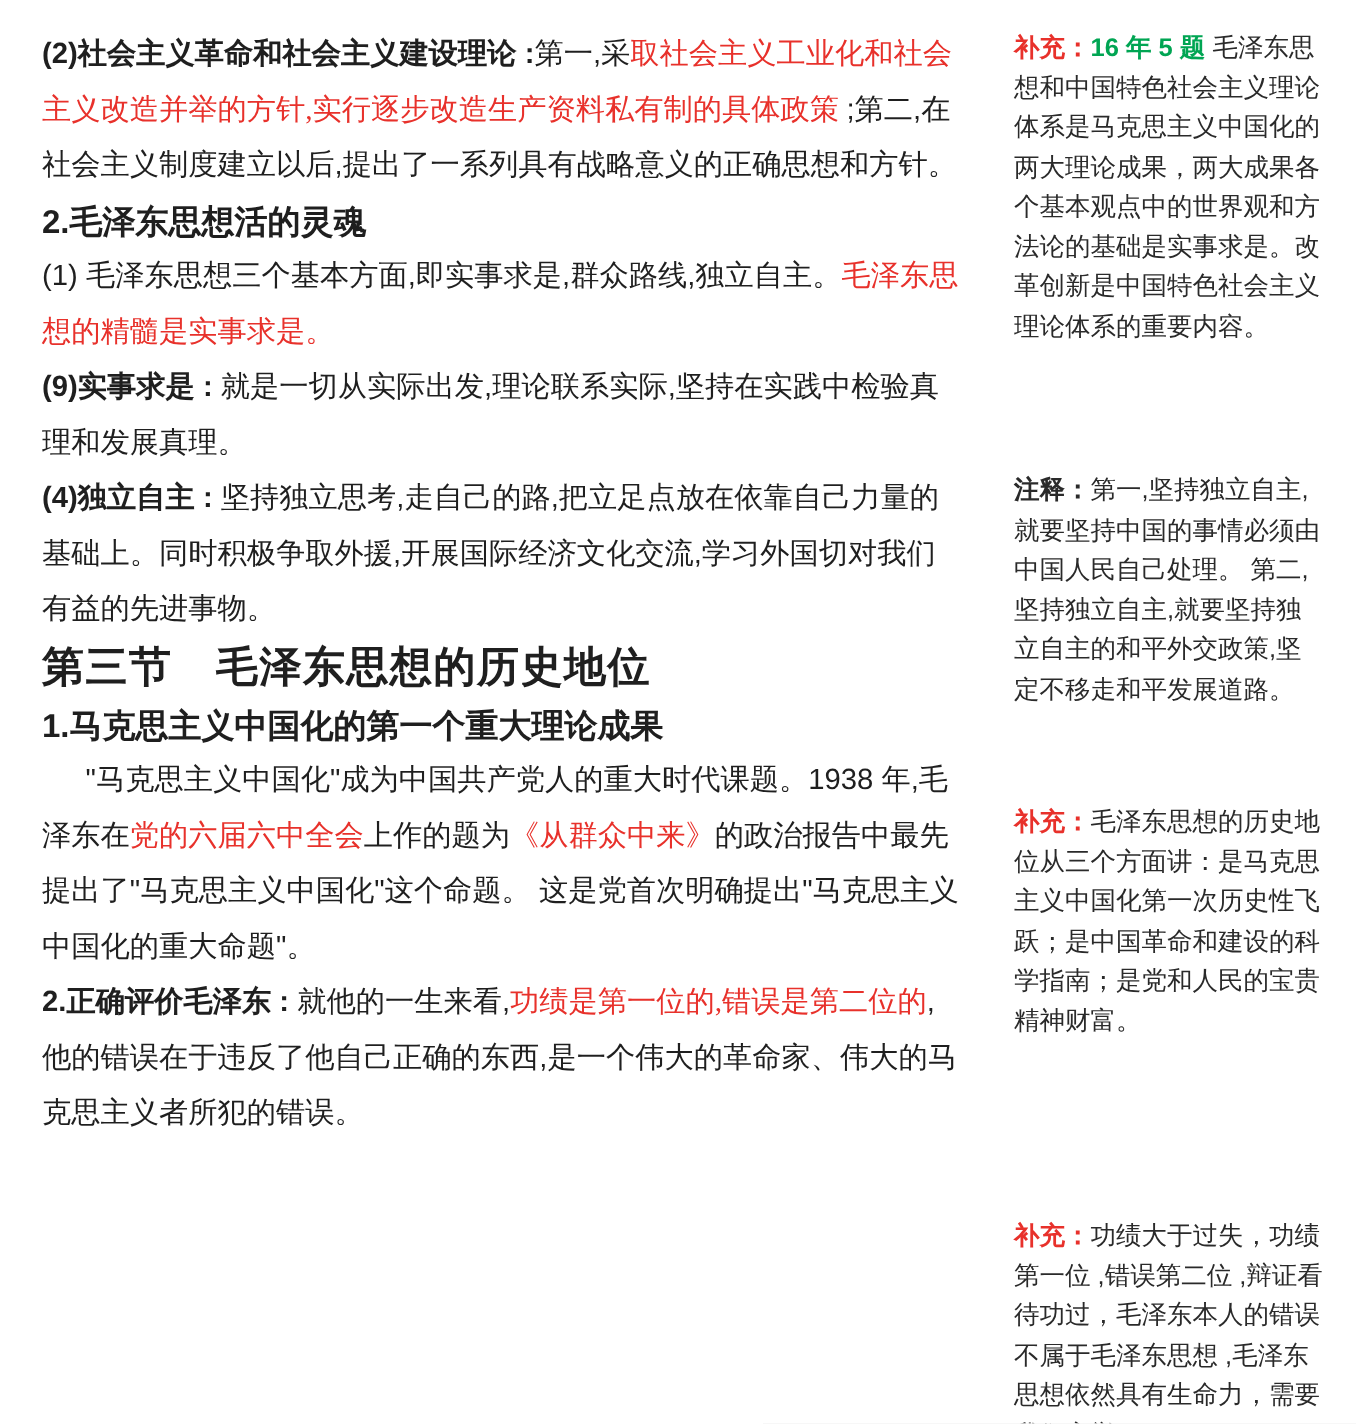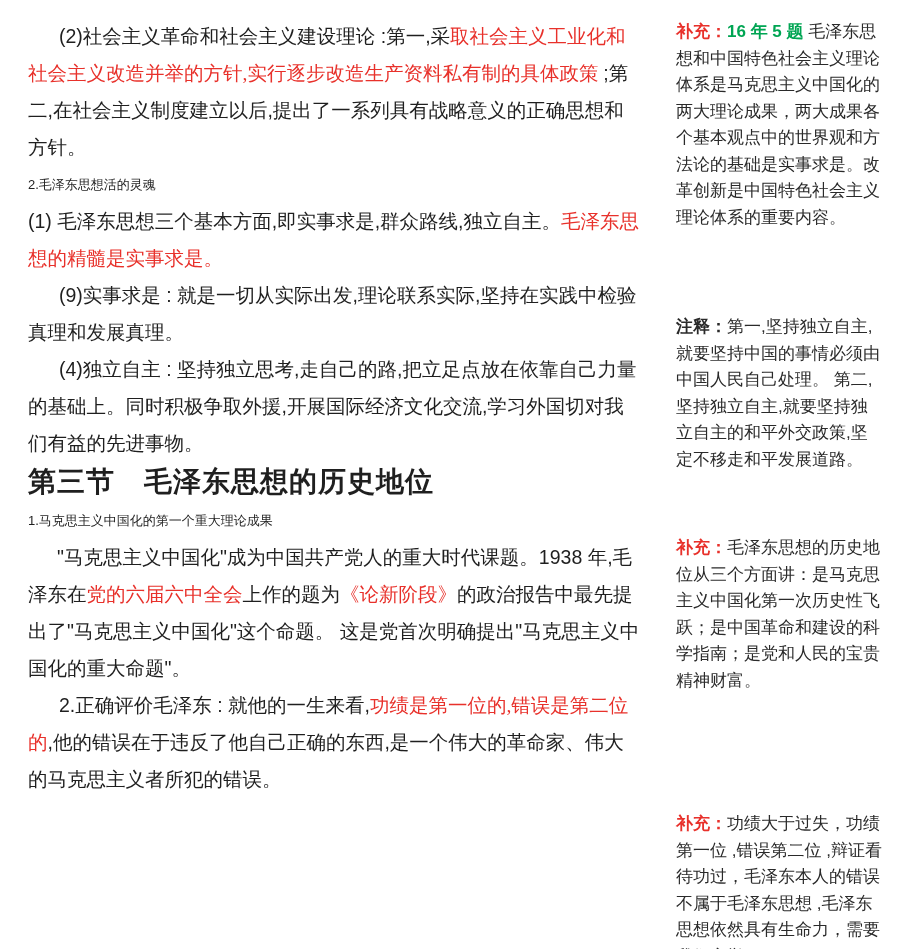--- a/index.html
+++ b/index.html
@@ -22,30 +22,30 @@
   
   .main{
     position:absolute;
     left:28px;top:0;
     width:612px;
     padding-top:18px;
     font-size:19.5px;
     line-height:37px;
   }
   .main p{margin:0;}
-  .h-sub{font-weight:normal;font-size:13px;line-height:37px;}
+  .h-sub{font-weight:bold;font-size:22px;line-height:37px;}
   .h-section{
     font-weight:bold;
     font-size:28px;
     line-height:40px;
     margin:56px 0 16px 0;
     letter-spacing:1px;
   }
   .indent{text-indent:29px;}
-  .b{font-weight:normal;margin-left:31px;}
+  .b{font-weight:bold;}
   .r{color:var(--red);font-family:Liberation Serif, serif;}
   .g{color:var(--green);}
   
   .sidebar{
     position:absolute;
     left:676px;top:0;
     width:207px;
     height:738px;
   }
   .note{
@@ -77,21 +77,21 @@
 
     <p><span class="b">(9)实事求是 : </span><span>就是一切从实际出发,理论联系实际,坚持在实践中检验真理和发展真理。</span></p>
 
 
     <p><span class="b">(4)独立自主 : </span><span>坚持独立思考,走自己的路,把立足点放在依靠自己力量的基础上。同时积极争取外援,开展国际经济文化交流,学习外国切对我们有益的先进事物。</span></p>
 
     <p class="h-section">第三节　毛泽东思想的历史地位</p>
 
     <p class="h-sub">1.马克思主义中国化的第一个重大理论成果</p>
 
-    <p class="indent"><span>"马克思主义中国化"成为中国共产党人的重大时代课题。1938 年,毛泽东在</span><span class="r">党的六届六中全会</span><span>上作的题为</span><span class="r">《论新阶段》</span><span>的政治报告中最先提出了"马克思主义中国化"这个命题。 这是党首次明确提出"马克思主义中国化的重大命题"。</span></p>
+    <p class="indent"><span>"马克思主义中国化"成为中国共产党人的重大时代课题。1938 年,毛泽东在</span><span class="r">党的六届六中全会</span><span>上作的题为</span><span class="r">《从群众中来》</span><span>的政治报告中最先提出了"马克思主义中国化"这个命题。 这是党首次明确提出"马克思主义中国化的重大命题"。</span></p>
 
     <p><span class="b">2.正确评价毛泽东 : </span><span>就他的一生来看,</span><span class="r">功绩是第一位的,错误是第二位的</span><span>,他的错误在于违反了他自己正确的东西,是一个伟大的革命家、伟大的马克思主义者所犯的错误。</span></p>
 
   </div>
 
   <div class="sidebar">
 
     <div class="note note-1"><span class="lb r">补充：</span><span class="lb g">16 年 5 题 </span><span>毛泽东思想和中国特色社会主义理论体系是马克思主义中国化的两大理论成果，两大成果各个基本观点中的世界观和方法论的基础是实事求是。改革创新是中国特色社会主义理论体系的重要内容。</span></div>
 
     <div class="note note-3"><span class="lb r">补充：</span><span>毛泽东思想的历史地位从三个方面讲：是马克思主义中国化第一次历史性飞跃；是中国革命和建设的科学指南；是党和人民的宝贵精神财富。</span></div>

